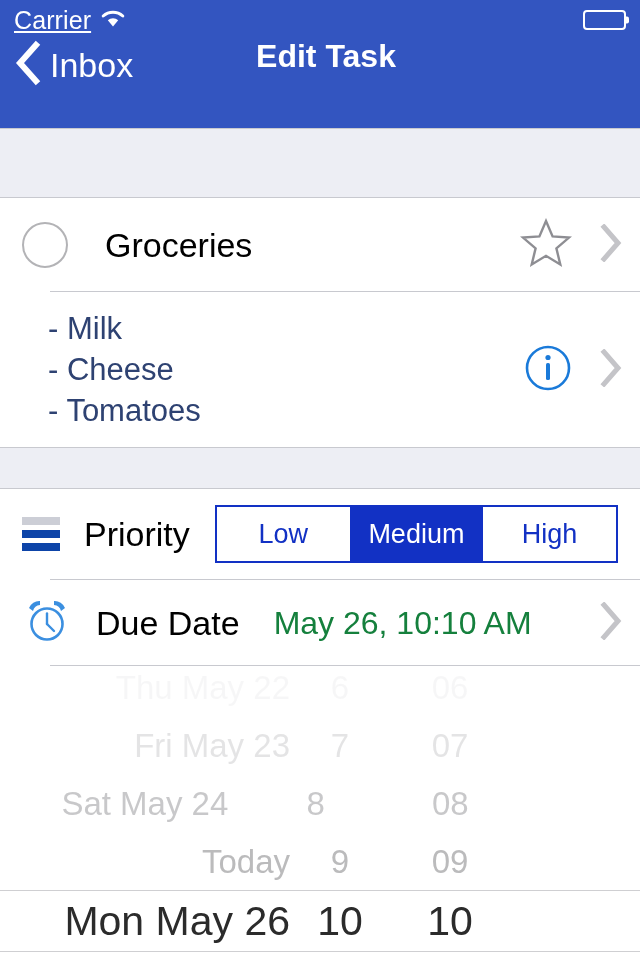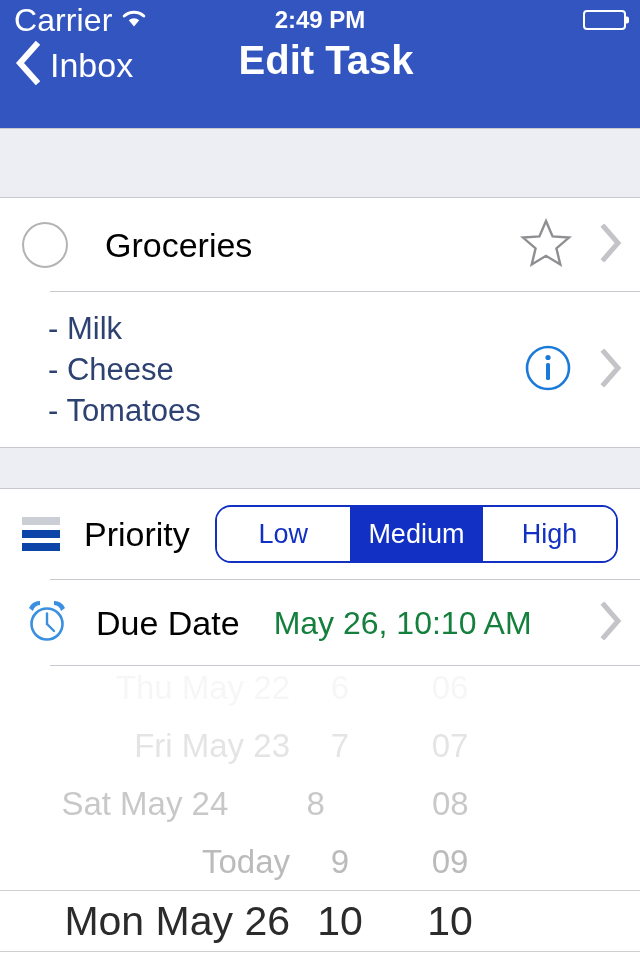--- a/index.html
+++ b/index.html
@@ -25,23 +25,24 @@
     position: relative;
     color: #ffffff;
   }
   .status-left {
     display: flex;
     align-items: center;
     gap: 9px;
     padding-left: 14px;
   }
   .carrier-label {
-    font-size: 32px;
+    font-size: 25px;
     letter-spacing: 0.1px;
     line-height: 1;
+    text-decoration: underline;
   }
   .wifi-icon { display: block; }
   .status-time {
     position: absolute;
     left: 0; right: 0;
     text-align: center;
     font-size: 24px;
     font-weight: bold;
     line-height: 1;
   }
@@ -99,21 +100,21 @@
   .nav-back-label {
     color: #ffffff;
     font-size: 34px;
     line-height: 1;
   }
   .nav-title {
     position: absolute;
     left: 12px; right: 0;
     text-align: center;
     color: #ffffff;
-    font-size: 40px;
+    font-size: 32px;
     font-weight: bold;
     line-height: 1;
     pointer-events: none;
   }
 
   
   .group-spacer {
     background: #edeef4;
     border-top: 1px solid #c8c9cf;
     border-bottom: 1px solid #c8c9cf;
@@ -206,21 +207,21 @@
     font-size: 34px;
     color: #000000;
     line-height: 1;
     flex: 0 0 auto;
   }
   .segmented {
     margin-left: 25px;
     flex: 1 1 auto;
     height: 58px;
     border: 2px solid #1231c4;
-    border-radius: 16px;
+    border-radius: 0;
     display: flex;
     overflow: hidden;
     box-sizing: border-box;
     background: #ffffff;
   }
   .segment {
     flex: 1 1 0;
     display: flex;
     align-items: center;
     justify-content: center;
@@ -330,21 +331,20 @@
 <div class="status-bar">
   <div class="status-left">
     <span class="carrier-label">Carrier</span>
     <span class="wifi-icon">
       <svg width="26" height="20" viewBox="0 0 26 20">
         <path d="M13 18.5 L7.8 12.2 A8 8 0 0 1 18.2 12.2 Z" fill="#ffffff"></path>
         <path d="M3.2 8.0 A14.5 14.5 0 0 1 22.8 8.0" stroke="#ffffff" stroke-width="3" fill="none" stroke-linecap="round"></path>
       </svg>
     </span>
   </div>
-  <div class="status-time">2:49 PM</div>
   <div class="status-right">
     <span class="battery">
       <span class="battery-fill"></span>
     </span>
   </div>
 </div>
 
 <div class="nav-bar">
   <div class="nav-back">
     <span class="back-chevron">

